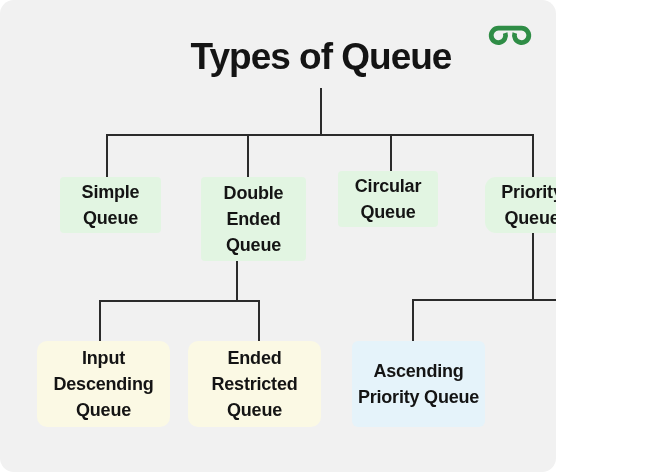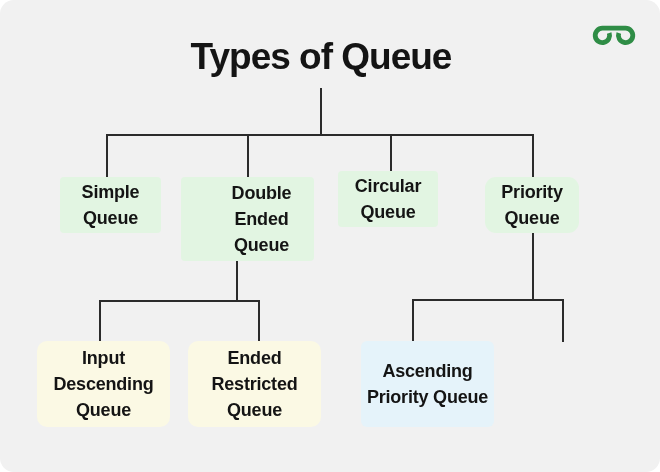--- a/index.html
+++ b/index.html
@@ -5,21 +5,21 @@
   html, body {
     margin: 0;
     padding: 0;
     width: 660px;
     height: 472px;
     background: #ffffff;
     font-family: "Liberation Sans", "DejaVu Sans", sans-serif;
   }
   .canvas {
     position: relative;
-    width: 660px;
+    width: 556px;
     height: 472px;
     background: var(--background, #f1f1f1);
     border-radius: 14px;
     overflow: hidden;
   }
   .title {
     position: absolute;
     top: 36px;
     left: 321px;
     transform: translateX(-50%);
@@ -40,24 +40,24 @@
     align-items: center;
     text-align: center;
     font-weight: 700;
     font-size: 18px;
     line-height: 26px;
     letter-spacing: -0.2px;
     color: var(--text, #141414);
   }
   .lvl1 { background: var(--level1-fill, #e2f5e2); border-radius: 4px; }
   .restricted { background: var(--restricted-fill, #fbf9e4); border-radius: 10px; }
-  .prio { background: var(--priority-fill, #e5f3fa); border-radius: 6px; margin-left: 9px; }
+  .prio { background: var(--priority-fill, #e5f3fa); border-radius: 6px; }
 
   .n-simple      { left: 60px;  top: 177px; width: 101px; height: 56px; }
-  .n-deq         { left: 181px; top: 177px; width: 105px; height: 84px; padding-left: 28px; }
+  .n-deq         { left: 201px; top: 177px; width: 105px; height: 84px; }
   .n-circular    { left: 338px; top: 171px; width: 100px; height: 56px; }
   .n-priority    { left: 485px; top: 177px; width: 94px;  height: 56px; border-radius: 11px; }
   .n-input       { left: 37px;  top: 341px; width: 133px; height: 86px; }
   .n-output      { left: 188px; top: 341px; width: 133px; height: 86px; }
   .n-ascending   { left: 352px; top: 341px; width: 133px; height: 86px; }
   .n-descending  { left: 494px; top: 341px; width: 140px; height: 86px; }
 
   .logo {
     position: absolute;
     top: 15px;

